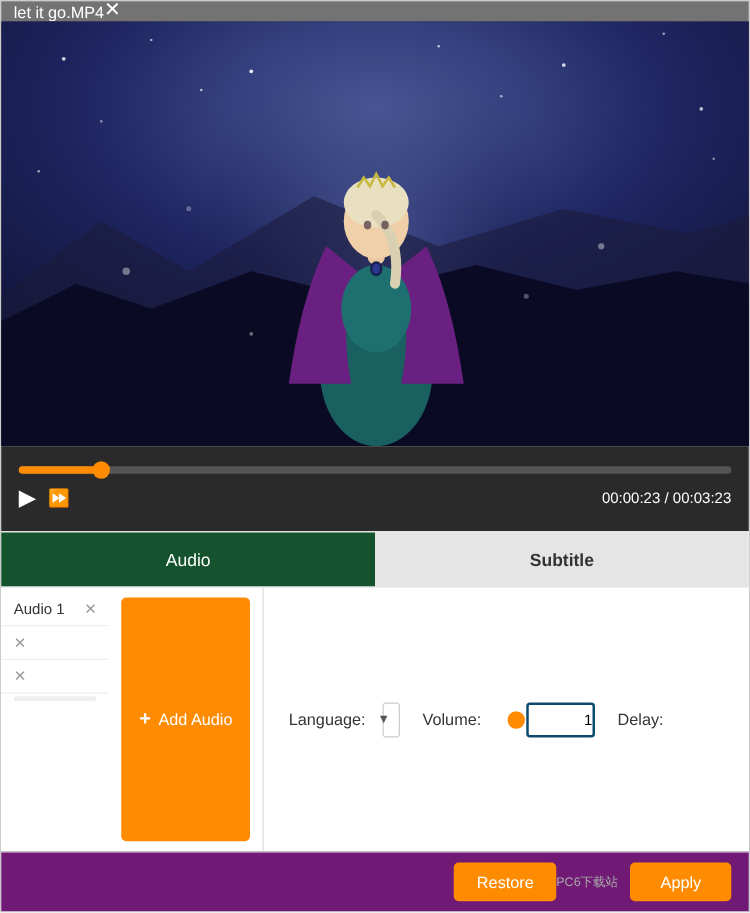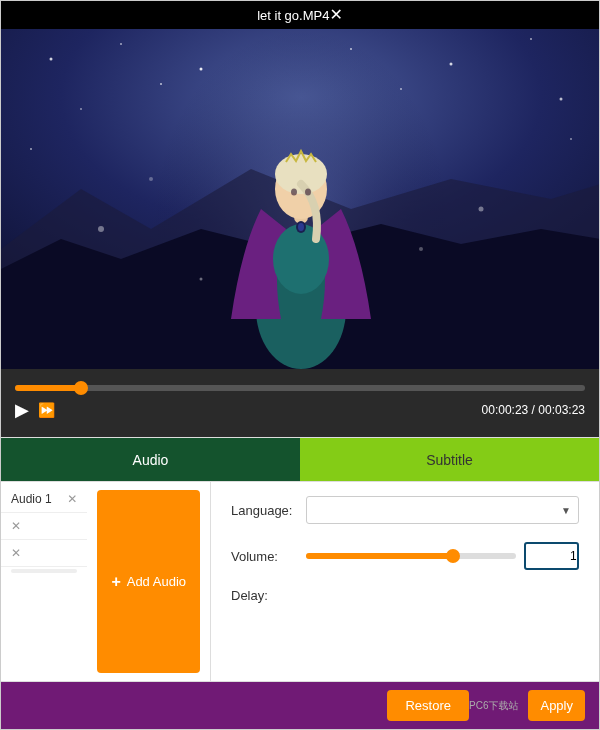--- a/index.html
+++ b/index.html
@@ -14,26 +14,26 @@
     .window {
       width: 600px;
       height: 730px;
       background: #fff;
       border: 1px solid #ccc;
       display: flex;
       flex-direction: column;
     }
     
     .title-bar {
-      background: #000000;
-      color: #fff;
-      height: 28px;
-      display: flex;
-      align-items: center;
-      justify-content: center;
+      background: #737373;
+      color: #fff;
+      height: 16px;
+      display: flex;
+      align-items: center;
+      justify-content: flex-start;
       padding: 0 10px;
       flex-shrink: 0;
     }
     .title-bar-title {
       font-size: 13px;
     }
     .title-bar-close {
       cursor: pointer;
       font-size: 16px;
       color: #fff;
@@ -140,22 +140,23 @@
       cursor: pointer;
       font-size: 14px;
       border: none;
       background: none;
     }
     .tab.active {
       background: #14532d;
       color: #fff;
     }
     .tab.inactive {
-      background: #84cc16;
+      background: #e5e5e5;
       color: #333;
+      font-weight: bold;
     }
     
     .tab-content {
       display: flex;
       flex: 1;
       overflow: hidden;
     }
     
     .audio-panel {
       width: 210px;
@@ -205,21 +206,21 @@
       font-size: 13px;
       display: flex;
       align-items: center;
       gap: 6px;
     }
     
     .settings-panel {
       flex: 1;
       padding: 14px 20px;
       display: flex;
-      flex-direction: column;
+      flex-direction: row;
       gap: 18px;
     }
     .setting-row {
       display: flex;
       align-items: center;
       gap: 10px;
     }
     .setting-label {
       width: 65px;
       font-size: 13px;
@@ -298,21 +299,21 @@
       border-radius: 4px;
       padding: 8px 18px;
       cursor: pointer;
       font-size: 13px;
     }
     .apply-btn {
       background: #ff8c00;
       color: #fff;
       border: none;
       border-radius: 4px;
-      padding: 8px 12px;
+      padding: 8px 24px;
       cursor: pointer;
       font-size: 13px;
     }
     
     .watermark {
       font-size: 10px;
       color: #aaa;
     }
     
     .select-wrapper {

